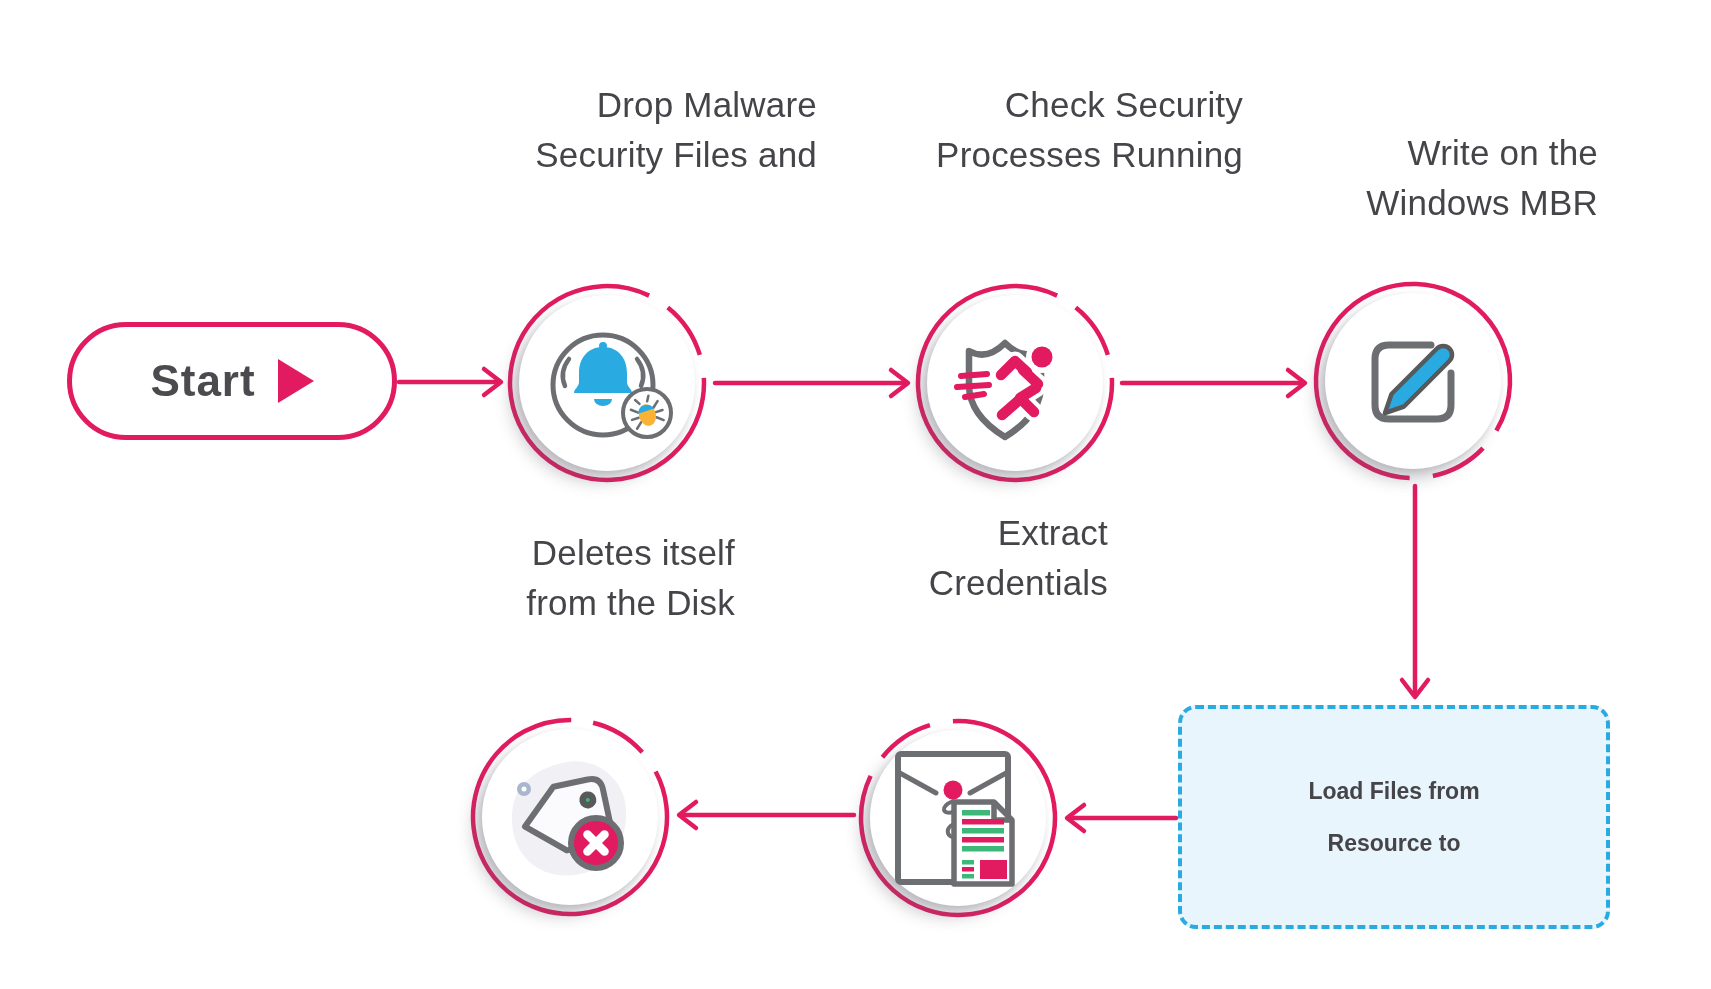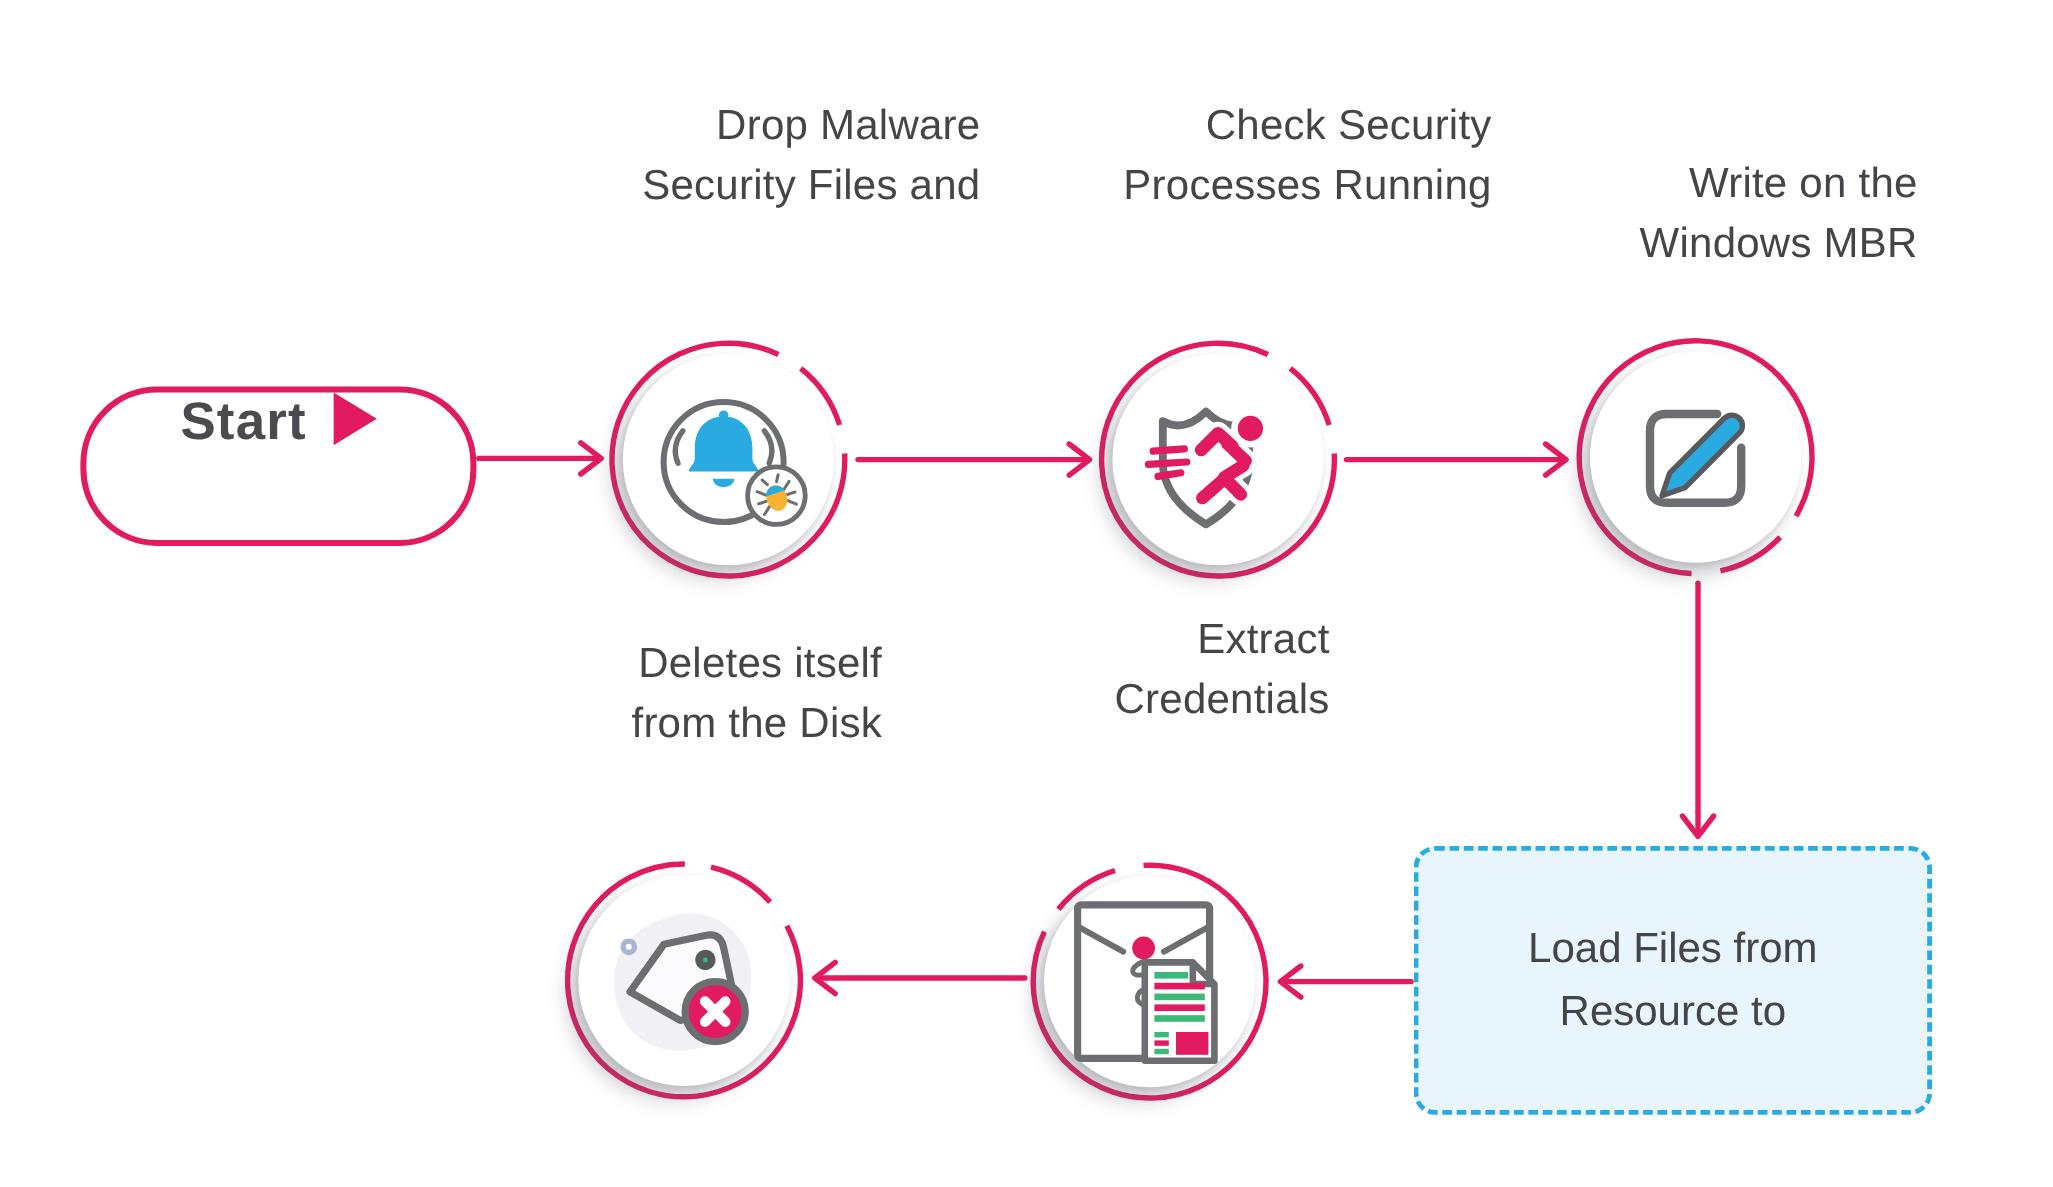--- a/index.html
+++ b/index.html
@@ -24,45 +24,45 @@
   .node svg.arc{position:absolute;left:0;top:0;}
   .disc{
     position:absolute;left:12px;top:12px;
     width:176px;height:176px;border-radius:50%;
     background:#ffffff;
     box-shadow:-9px 11px 16px rgba(96,96,108,0.32), -2px 3px 6px rgba(96,96,108,0.18);
   }
   .icon{position:absolute;left:25px;top:25px;}
   .pill{
     position:absolute;left:67px;top:322px;
-    width:330px;height:133px;
+    width:330px;height:118px;
     background:#ffffff;
     border:5px solid #E21A60;
     border-radius:64px;
-    display:flex;justify-content:center;gap:22px;
+    display:flex;align-items:center;justify-content:center;gap:22px;
     box-sizing:border-box;
   }
   .pill .start-text{
     color:#4B4A4E;font-size:44px;font-weight:600;letter-spacing:1px;
   }
   .play{
     width:0;height:0;
     border-top:22px solid transparent;
     border-bottom:22px solid transparent;
     border-left:36px solid #E21A60;
   }
   .callout{
     position:absolute;left:1178px;top:705px;
     width:432px;height:224px;
     background:#E9F5FC;
     border:4px dashed #29ABE2;
     border-radius:18px;
     box-sizing:border-box;
     display:flex;flex-direction:column;align-items:center;justify-content:center;
-    color:#454449;font-size:35px;font-weight:400;line-height:52px;
+    color:#454449;font-size:23px;font-weight:700;line-height:52px;
   }
   .callout .path-line{margin-top:8px;}
   #connectors{position:absolute;left:0;top:0;pointer-events:none;}
 </style>
 </head>
 <body>
 
 <div id="canvas">
 
   <svg id="connectors" width="1711" height="989" viewBox="0 0 1711 989">

